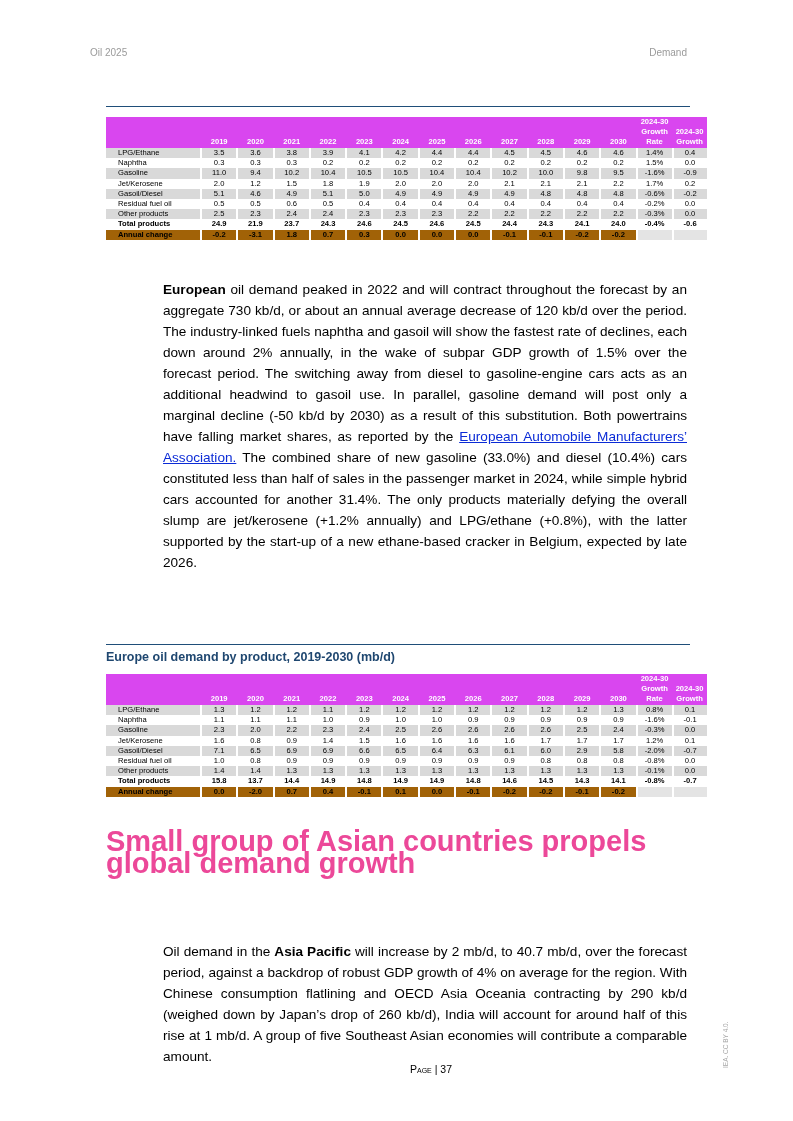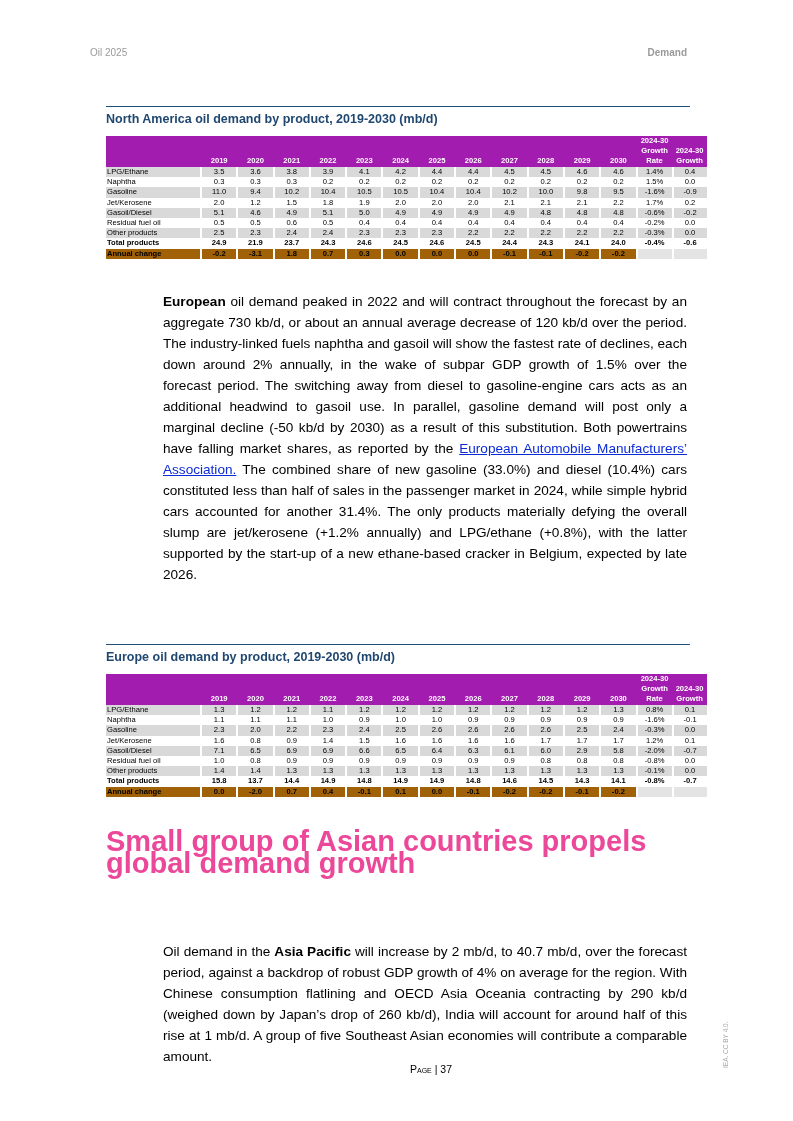--- a/index.html
+++ b/index.html
@@ -1,28 +1,28 @@
 <!DOCTYPE html>
 <html><head>
 <meta charset="utf-8">
 <style>
   html, body { margin: 0; padding: 0; background: #ffffff; }
   body { width: 793px; height: 1121px; position: relative; overflow: hidden; font-family: "Liberation Sans", sans-serif; color: #000; }
   .hdr-left, .hdr-right { position: absolute; top: 47px; font-size: 10px; color: #9a9a9a; }
   .hdr-left { left: 90px; }
-  .hdr-right { right: 106px; font-weight: bold; }
+  .hdr-right { right: 106px; }
 
   .fig { position: absolute; left: 106px; width: 584px; }
   .fig-rule { border-top: 1px solid #1f4e79; }
   .fig-title { font-size: 12.5px; font-weight: bold; color: #1f4770; margin: 5px 0 0 0; }
   table.dt { border-collapse: collapse; width: 584px; font-size: 7.6px; margin-top: 10px; table-layout: fixed; }
-  table.dt th { background: #a21caf; color: #fff; font-weight: bold; text-align: center; vertical-align: bottom; padding: 0 1px 1px 1px; line-height: 10px; height: 10px; }
+  table.dt th { background: #d946ef; color: #fff; font-weight: bold; text-align: center; vertical-align: bottom; padding: 0 1px 1px 1px; line-height: 10px; height: 10px; }
   table.dt thead tr.top th { height: 24px; }
   table.dt td { text-align: center; padding: 0; height: 10.2px; line-height: 10.2px; border-left: 2px solid #fff; }
-  table.dt td.lbl { text-align: left; padding-left: 1px; border-left: none; white-space: nowrap; }
+  table.dt td.lbl { text-align: left; padding-left: 12px; border-left: none; white-space: nowrap; }
   table.dt tr.shade td { background: #d9d9d9; }
   table.dt tr.shade td.lbl { background: #d9d9d9; }
   table.dt tr.total td { font-weight: bold; }
   table.dt tr.change td { font-weight: bold; background: #a16207; }
   table.dt tr.change td.empty { background: #e4e4e4; }
   table.dt col.c-lbl { width: 95px; }
   table.dt col.c-yr { width: 36.3px; }
   table.dt col.c-g1 { width: 36px; }
   table.dt col.c-g2 { width: 34px; }
   table.dt thead th.lblh { text-align: left; }
@@ -38,21 +38,20 @@
   .vert { position: absolute; left: 722px; top: 1068px; font-size: 6.5px; color: #a8a8a8; transform: rotate(-90deg); transform-origin: left top; white-space: nowrap; }
 </style>
 </head>
 <body>
 
 <div class="hdr-left">Oil 2025</div>
 <div class="hdr-right">Demand</div>
 
 <div class="fig" style="top:106px;">
   <div class="fig-rule"></div>
-  <div class="fig-title">North America oil demand by product, 2019-2030 (mb/d)</div>
   <table class="dt" id="t0">
       <colgroup>
         <col class="c-lbl">
         <col class="c-yr">
         <col class="c-yr">
         <col class="c-yr">
         <col class="c-yr">
         <col class="c-yr">
         <col class="c-yr">
         <col class="c-yr">
@@ -234,21 +233,21 @@
           <td>-0.1</td>
           <td>-0.2</td>
           <td>-0.2</td>
           <td class="empty"></td>
           <td class="empty"></td>
         </tr>
       </tbody>
     </table>
 </div>
 
-<div class="para" style="top:291px;">
+<div class="para" style="top:279px;">
   <b>European</b><span> oil demand peaked in 2022 and will contract throughout the forecast by an aggregate 730 kb/d, or about an annual average decrease of 120 kb/d over the period. The industry-linked fuels naphtha and gasoil will show the fastest rate of declines, each down around 2% annually, in the wake of subpar GDP growth of 1.5% over the forecast period. The switching away from diesel to gasoline-engine cars acts as an additional headwind to gasoil use. In parallel, gasoline demand will post only a marginal decline (-50 kb/d by 2030) as a result of this substitution. Both powertrains have falling market shares, as reported by the </span><a href="#">European Automobile Manufacturers’ Association.</a><span> The combined share of new gasoline (33.0%) and diesel (10.4%) cars constituted less than half of sales in the passenger market in 2024, while simple hybrid cars accounted for another 31.4%. The only products materially defying the overall slump are jet/kerosene (+1.2% annually) and LPG/ethane (+0.8%), with the latter supported by the start-up of a new ethane-based cracker in Belgium, expected by late 2026.</span>
 </div>
 
 <div class="fig" style="top:644px;">
   <div class="fig-rule"></div>
   <div class="fig-title">Europe oil demand by product, 2019-2030 (mb/d)</div>
   <table class="dt" id="t1">
       <colgroup>
         <col class="c-lbl">
         <col class="c-yr">

